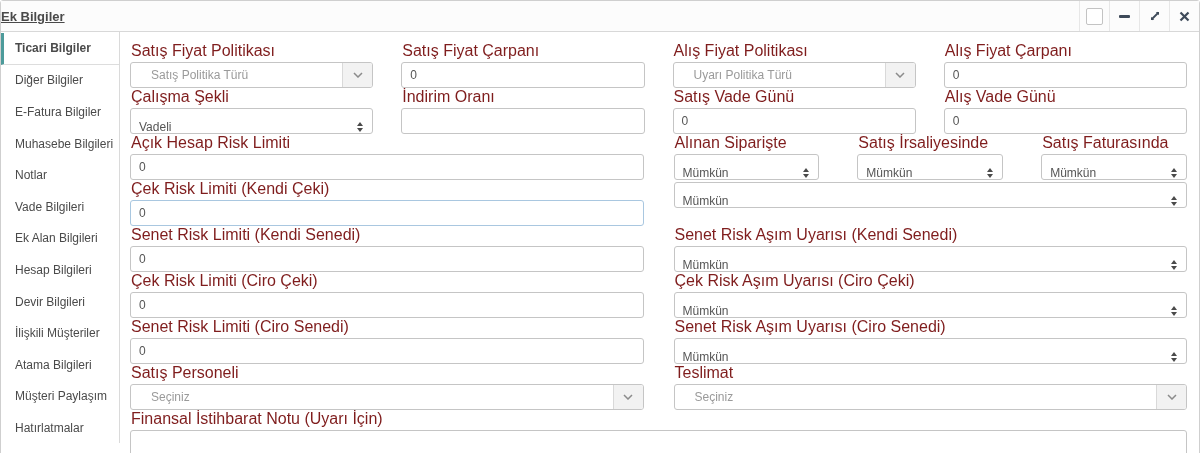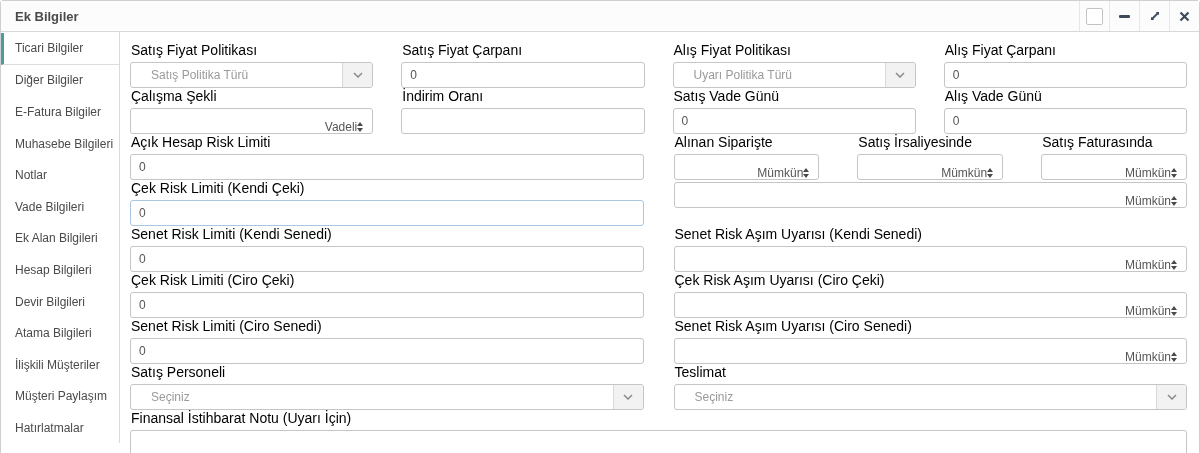--- a/index.html
+++ b/index.html
@@ -10,67 +10,67 @@
   .dialog{
     box-sizing:border-box;width:1200px;height:456px;
     border:1px solid #cfcfcf;border-radius:3px;background:#fff;
   }
   
   .titlebar{
     height:30px;display:flex;align-items:stretch;
     background:#fcfcfc;border-bottom:1px solid #d8d8d8;
   }
   .title{
-    align-self:center;padding-left:14px;font-size:13px;font-weight:bold;color:#4a4a4a;
+    align-self:center;padding-left:0;font-size:13px;font-weight:bold;color:#4a4a4a;text-decoration:underline;
   }
   .winctrls{margin-left:auto;display:flex;}
   .ctrl-btn{
     width:29px;display:flex;align-items:center;justify-content:center;
     border-left:1px solid #e7e7e7;cursor:pointer;background:#fcfcfc;
   }
   .sq-ic{display:block;width:15px;height:15px;border:1px solid #c3c3c3;border-radius:2px;background:#fff;}
   .minus-ic{display:block;width:11px;height:3px;background:#3e4a59;border-radius:1px;}
   
   .dlg-body{display:flex;height:422px;}
   .sidebar{
     box-sizing:border-box;width:119px;flex-shrink:0;height:411px;
     border-right:1px solid #dadada;padding-top:1px;
   }
   .tab{
     box-sizing:border-box;height:31.6px;display:flex;align-items:center;
     padding-left:14px;font-size:12px;color:#4a4a4a;cursor:pointer;white-space:nowrap;
   }
   .tab.active{
-    font-weight:normal;border-left:3px solid #4d9b9b;border-bottom:1px solid #ddd;
+    font-weight:bold;border-left:3px solid #4d9b9b;border-bottom:1px solid #ddd;
     padding-left:11px;background:#fff;
   }
   .content{flex:1;box-sizing:border-box;padding:12px 12px 0 10px;overflow:hidden;}
   
   .row4{display:grid;grid-template-columns:repeat(4,1fr);column-gap:28px;margin-bottom:2px;}
   .row2{display:grid;grid-template-columns:1fr 1fr;column-gap:30px;margin-bottom:2px;}
   .row3sub{display:grid;grid-template-columns:repeat(3,1fr);column-gap:38px;}
-  .flabel{font-size:14px;line-height:13px;color:#000000;margin:0 0 5px 1px;white-space:nowrap;}
+  .flabel{font-size:16px;line-height:13px;color:#7f1d1d;margin:0 0 5px 1px;white-space:nowrap;}
   .txt{
     display:block;box-sizing:border-box;width:100%;height:26px;
     border:1px solid #c5c5c5;border-radius:3px;background:#fff;
     padding:0 8px;font-size:12px;color:#555;font-family:inherit;outline:none;
   }
   .txt.focused{border-color:#a9c7e0;}
   .sel2{
     box-sizing:border-box;height:26px;border:1px solid #c5c5c5;border-radius:3px;
     display:flex;align-items:stretch;background:#fff;cursor:pointer;overflow:hidden;padding-left:12px;
   }
   .s2text{flex:1;display:flex;align-items:center;padding:0 8px;font-size:12px;color:#9a9a9a;white-space:nowrap;overflow:hidden;}
   .s2arrow{
     width:29px;display:flex;align-items:center;justify-content:center;
     background:#f2f2f2;border-left:1px solid #d9d9d9;
   }
   .nsel{
     box-sizing:border-box;height:26px;border:1px solid #c5c5c5;border-radius:3px;background:#fff;
-    display:flex;align-items:center;justify-content:flex-end;padding:12px 9px 0 8px;
+    display:flex;align-items:center;justify-content:space-between;padding:12px 9px 0 8px;
     font-size:12px;color:#555;cursor:pointer;
   }
   .updown{display:flex;flex-direction:column;row-gap:2px;}
   .tri-up{width:0;height:0;border-left:3.5px solid transparent;border-right:3.5px solid transparent;border-bottom:4px solid #4a4a4a;}
   .tri-down{width:0;height:0;border-left:3.5px solid transparent;border-right:3.5px solid transparent;border-top:4px solid #4a4a4a;}
   .ta{
     display:block;box-sizing:border-box;width:100%;height:60px;resize:none;
     border:1px solid #c5c5c5;border-radius:3px;font-family:inherit;font-size:12px;color:#555;outline:none;
   }
 </style>
@@ -108,22 +108,22 @@
     <div class="sidebar">
       <div class="tab active">Ticari Bilgiler</div>
       <div class="tab">Diğer Bilgiler</div>
       <div class="tab">E-Fatura Bilgiler</div>
       <div class="tab">Muhasebe Bilgileri</div>
       <div class="tab">Notlar</div>
       <div class="tab">Vade Bilgileri</div>
       <div class="tab">Ek Alan Bilgileri</div>
       <div class="tab">Hesap Bilgileri</div>
       <div class="tab">Devir Bilgileri</div>
+      <div class="tab">İlişkili Müşteriler</div>
       <div class="tab">Atama Bilgileri</div>
-      <div class="tab">İlişkili Müşteriler</div>
       <div class="tab">Müşteri Paylaşım</div>
       <div class="tab">Hatırlatmalar</div>
     </div>
 
     <div class="content">
 
       <div class="row4">
         <div class="field">
           <div class="flabel">Satış Fiyat Politikası</div>
           <div class="sel2">

